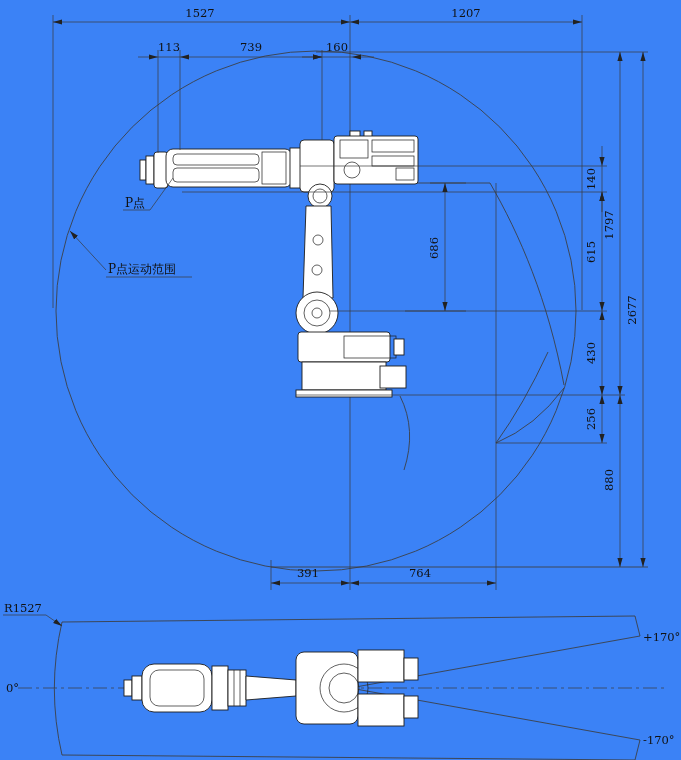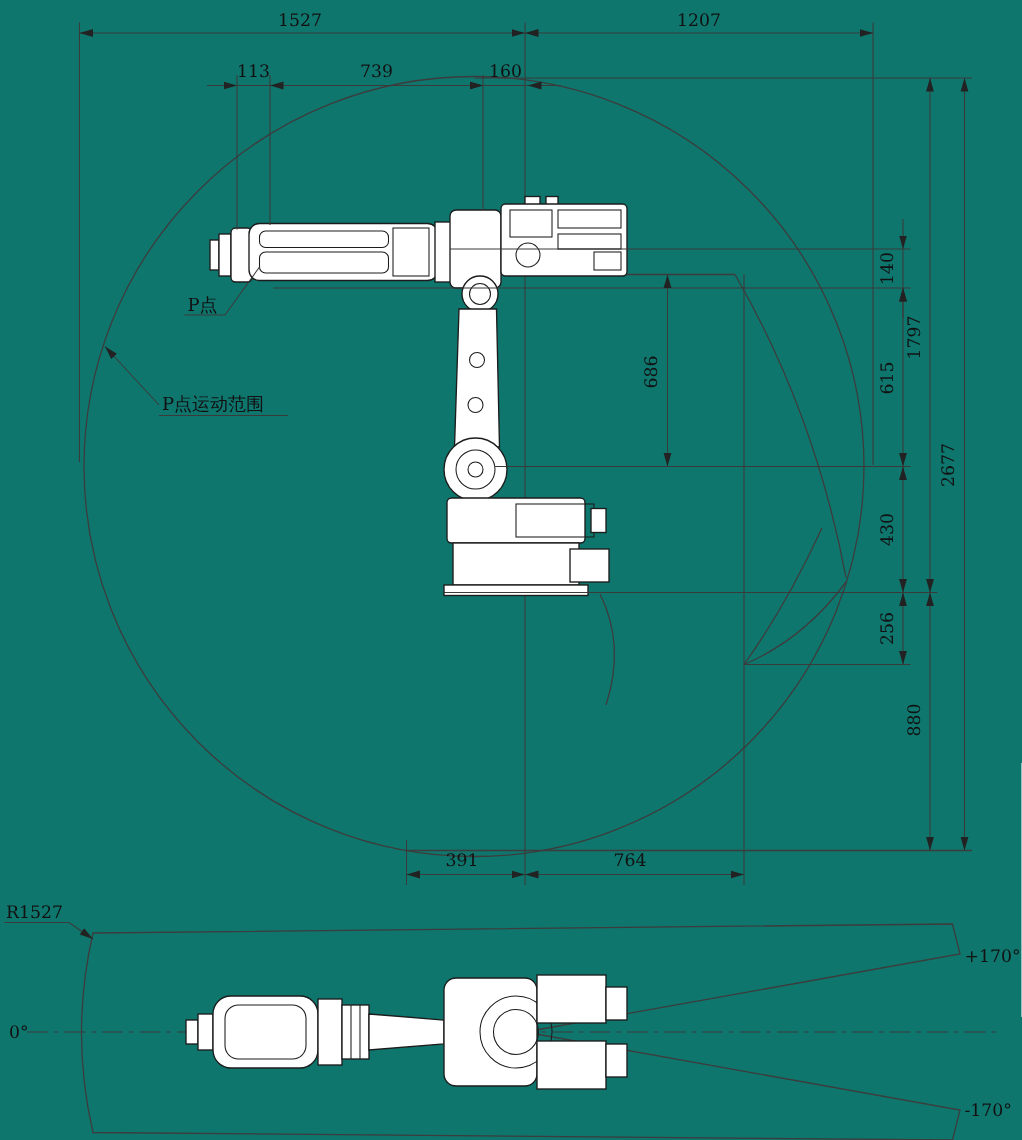--- a/index.html
+++ b/index.html
@@ -1,16 +1,16 @@
 <!DOCTYPE html>
 <html><head>
 <meta charset="utf-8">
 <style>
   html,body{margin:0;padding:0;background:#ffffff;}
-  .stage{position:relative;width:681px;height:760px;background:#0f766e;overflow:hidden;
+  .stage{position:relative;width:681px;height:760px;background:#3b82f6;overflow:hidden;
          font-family:"DejaVu Serif", serif;}
   svg{display:block;}
   .thin   {stroke:#3a3a3a;stroke-width:0.7;fill:none;}
   .env    {stroke:#3c3c3c;stroke-width:0.85;fill:none;}
   .robot  {stroke:#1c1c1c;stroke-width:0.9;fill:#ffffff;}
   .robot2 {stroke:#1c1c1c;stroke-width:0.7;fill:none;}
   .dimtxt {font-family:"DejaVu Serif", serif;font-size:11.5px;fill:#111;}
   .cntxt  {font-family:"DejaVu Serif","Liberation Serif",serif;font-size:12px;fill:#111;}
   .cl     {stroke:#3a3a3a;stroke-width:0.7;fill:none;stroke-dasharray:14 4 3 4;}
 </style>

